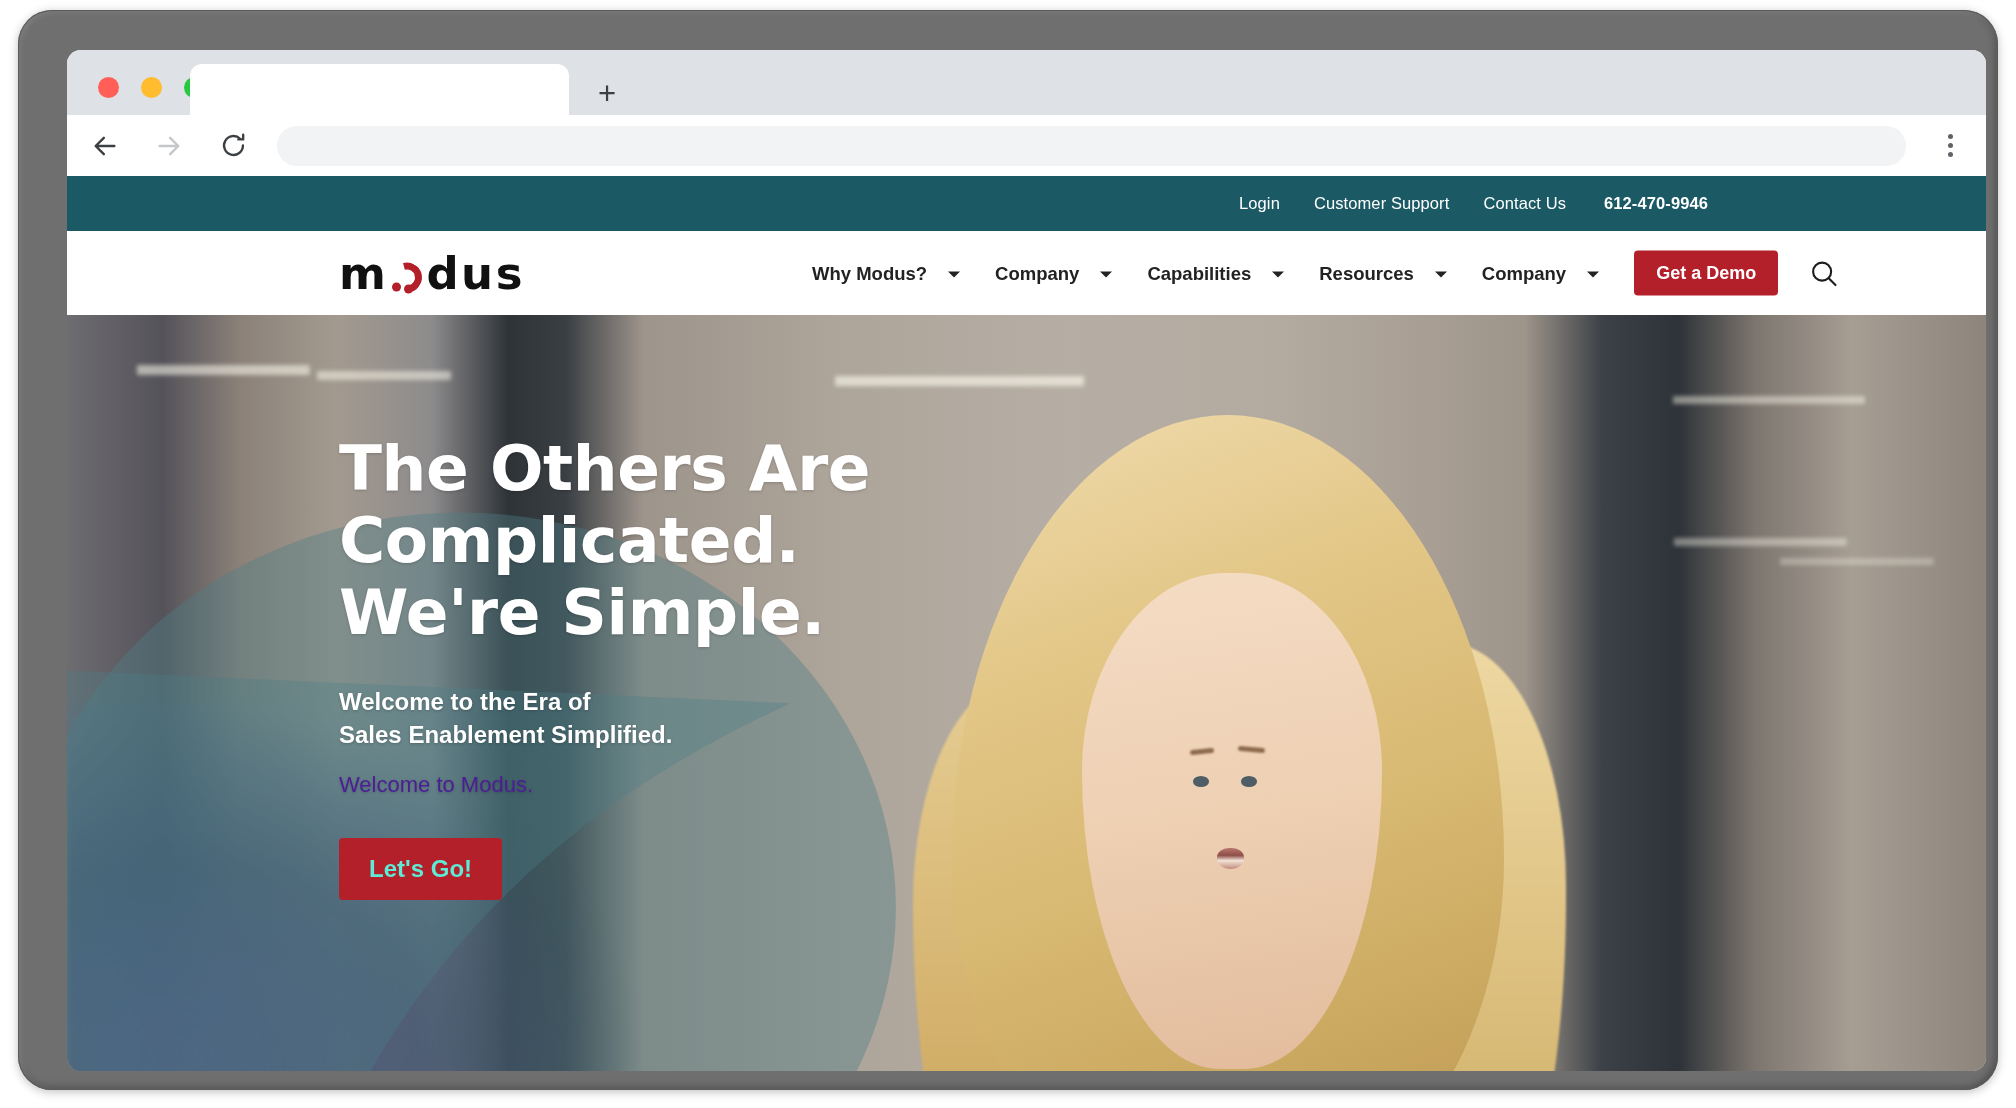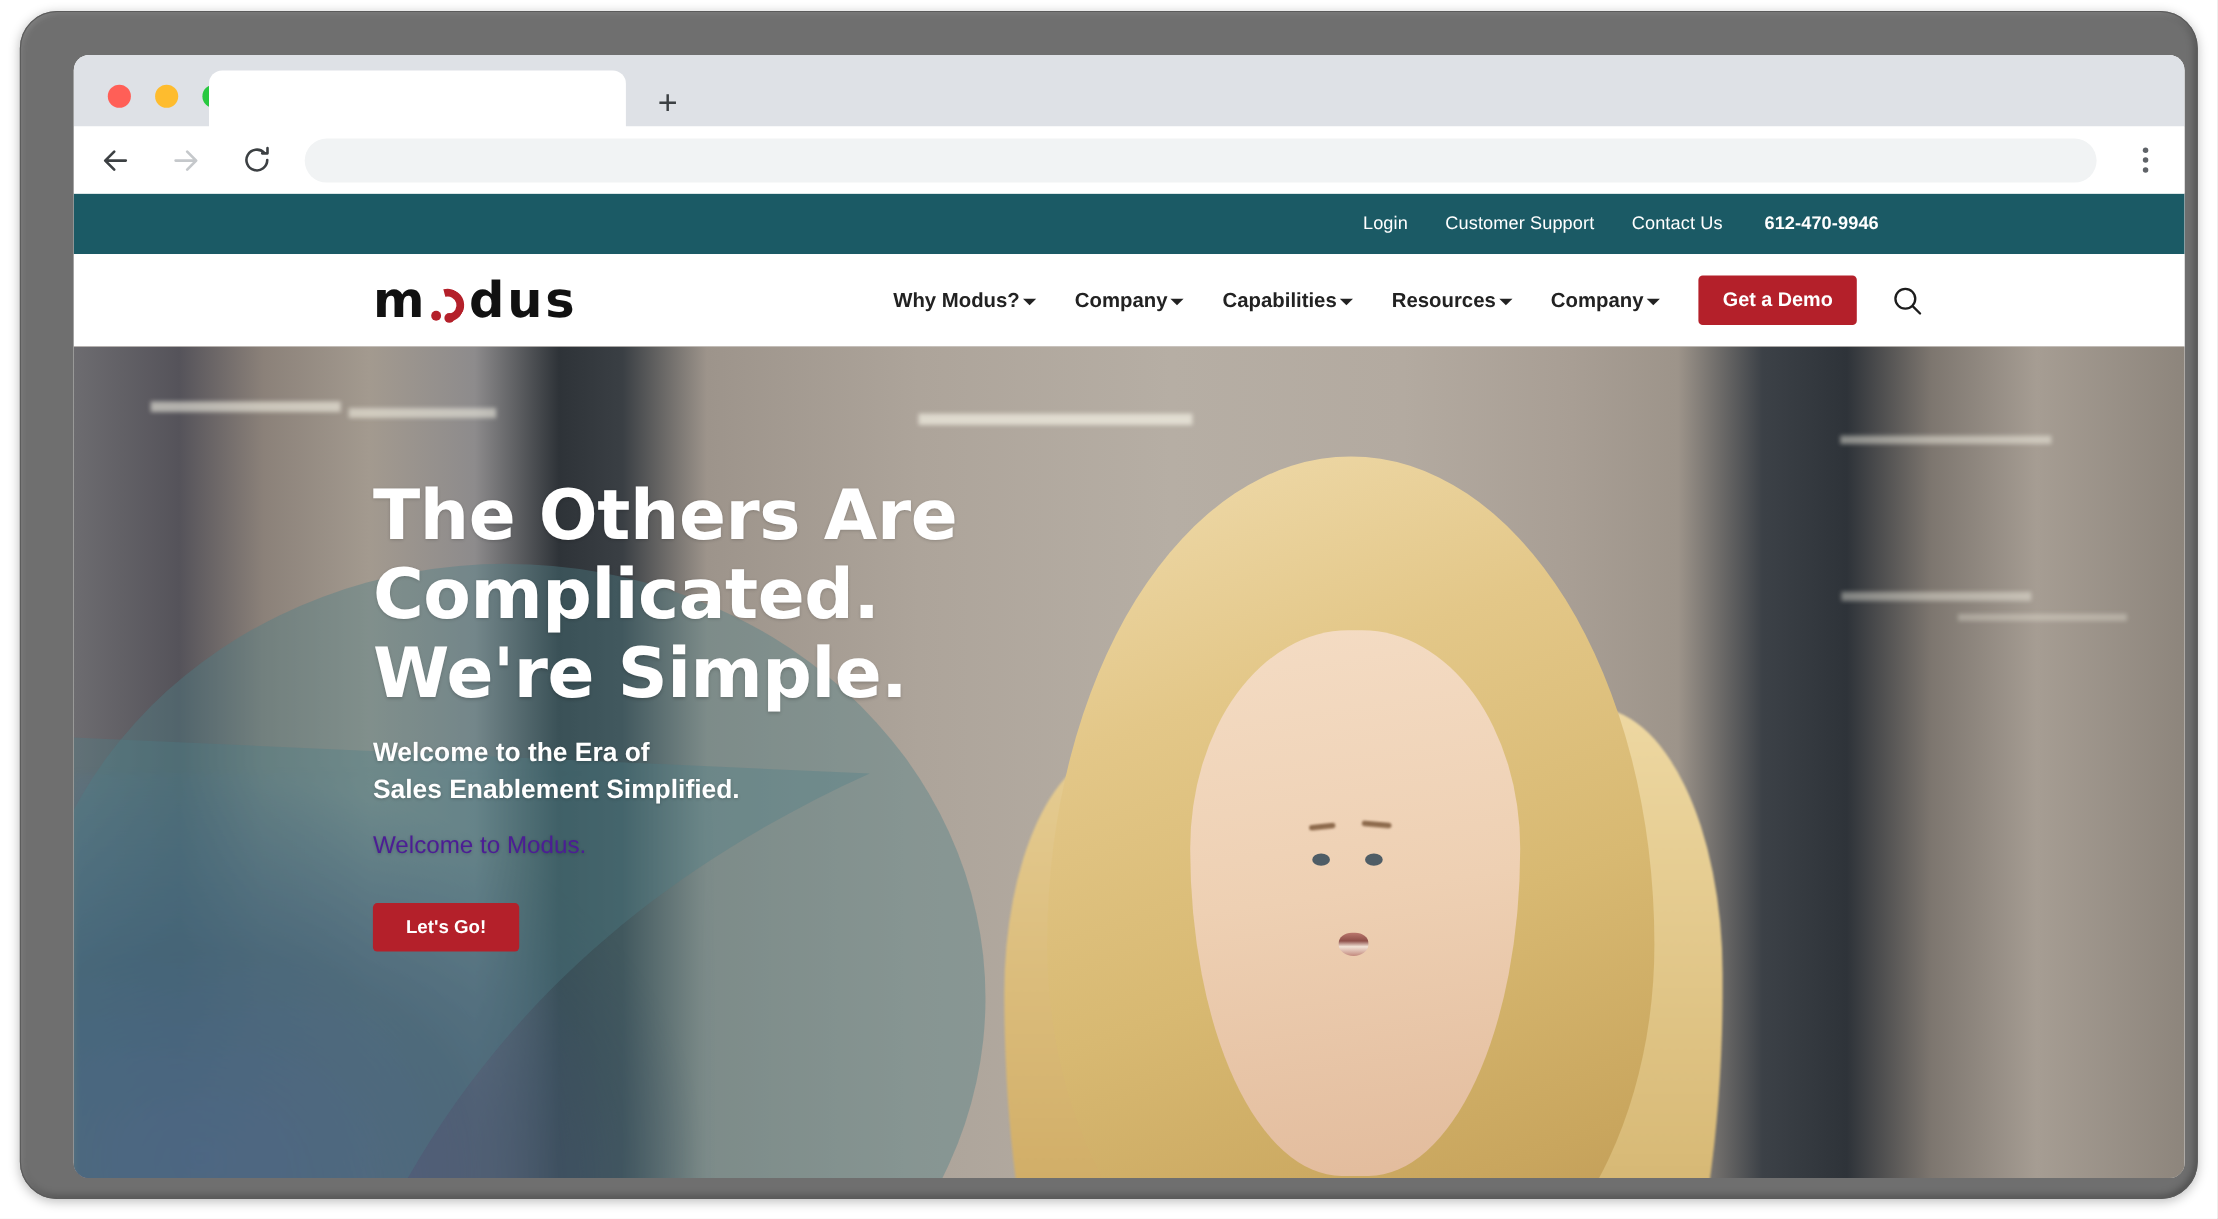--- a/index.html
+++ b/index.html
@@ -146,21 +146,21 @@
   }
   #logo-mark .dot.d1{ left:0px; bottom:1px; }
   #logo-mark .dot.d2{ left:12px; bottom:-1px; }
 
   #site-nav{
     position:absolute; left:745px; top:50%;
     transform:translateY(-50%);
     display:flex; align-items:center; gap:0;
   }
   .nav-item{
-    display:flex; align-items:center; gap:3px;
+    display:flex; align-items:center; gap:21px;
     margin-right:35px;
     font-size:18.5px; font-weight:700;
     color:#222222;
     white-space:nowrap;
   }
   .chev{
     width:0;height:0;
     border-left:6px solid transparent;
     border-right:6px solid transparent;
     border-top:6.5px solid #222222;
@@ -303,40 +303,40 @@
   #hero-headline{
     font-family:"DejaVu Sans", sans-serif;
     color:#ffffff;
     font-size:63px;
     font-weight:700;
     line-height:1.14;
     letter-spacing:-.4px;
     text-shadow:0 1px 3px rgba(0,0,0,.18);
   }
   #hero-subheadline{
-    margin-top:21px;
+    margin-top:38px;
     color:#ffffff;
     font-size:24px;
     font-weight:700;
     line-height:1.36;
     text-shadow:0 1px 3px rgba(0,0,0,.22);
   }
   #hero-tagline{
     margin-top:20px;
     color:#4c1d95;
     font-size:22px;
     font-weight:400;
     text-shadow:0 1px 3px rgba(0,0,0,.22);
   }
   #hero-cta{
     margin-top:40px;
     display:inline-flex; align-items:center; justify-content:center;
-    background:#b4202a; color:#ffffff;
-    font-size:17px; font-weight:700;
-    height:44px; padding:0 30px;
+    background:#b4202a; color:#5eead4;
+    font-size:24px; font-weight:700;
+    height:62px; padding:0 30px;
     border-radius:4px;
   }
 </style>
 </head>
 <body>
 
 <div id="device-frame">
   <div id="device-screen">
 
     <div id="browser-tabbar">

